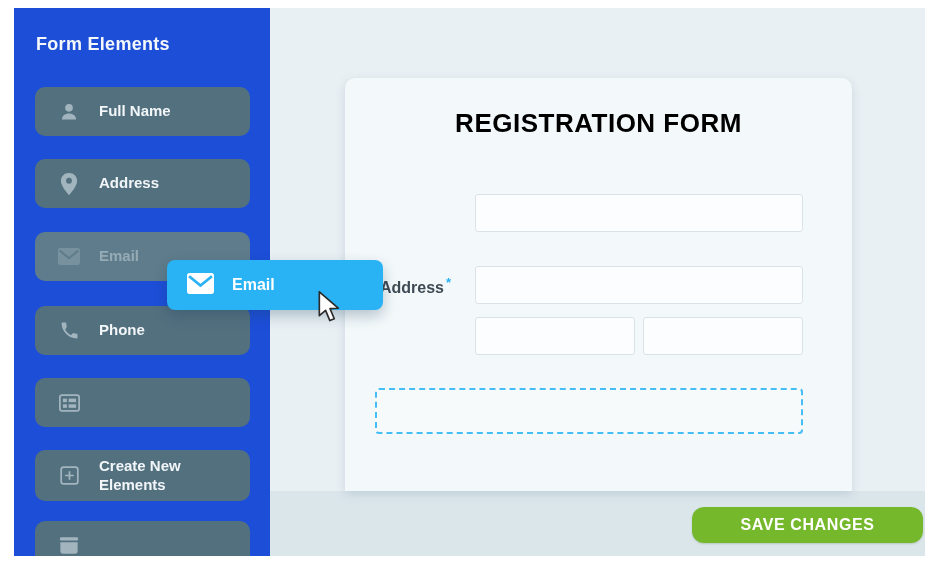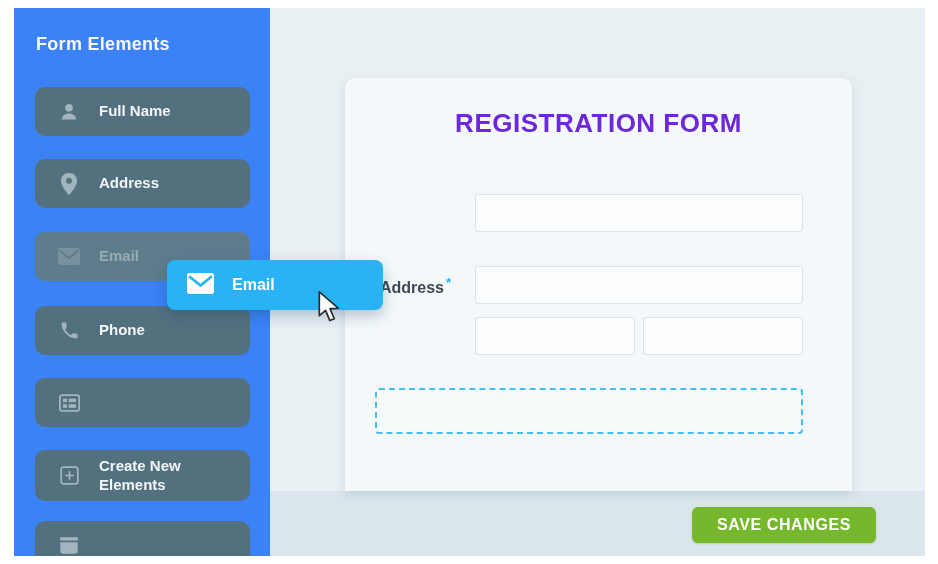--- a/index.html
+++ b/index.html
@@ -1,45 +1,45 @@
 <!DOCTYPE html>
 <html><head>
 <meta charset="utf-8">
 <style>
   html,body{margin:0;padding:0;background:#ffffff;}
   *{box-sizing:border-box;font-family:"Liberation Sans","DejaVu Sans",sans-serif;}
   .stage{position:relative;width:938px;height:564px;background:#ffffff;overflow:hidden;}
 
   
   .sidebar{position:absolute;left:14px;top:8px;width:256px;height:548px;
-    background:#3b82f6;overflow:hidden;}
+    background:#1d4ed8;overflow:hidden;}
   .sidebar h2{position:absolute;left:22px;top:26px;margin:0;font-size:18px;
     font-weight:700;color:#f4f8fa;letter-spacing:.3px;}
   .side-item{position:absolute;left:21px;width:215px;height:49px;background:#53707f;
     border-radius:10px;display:flex;align-items:center;padding-left:22px;cursor:pointer;}
   .side-item .icn{width:24px;height:22px;display:flex;align-items:center;
     justify-content:center;color:#a2b5bf;flex:0 0 24px;}
   .side-item .lbl{margin-left:18px;color:#f2f6f8;font-size:15px;font-weight:700;
     line-height:1.25;width:140px;}
   .side-item.ghost{background:#5e7c8b;}
   .side-item.ghost .icn,.side-item.ghost .lbl{opacity:.38;}
   .p1{top:79px}.p2{top:151px}.p3{top:224px}.p4{top:298px}.p5{top:370px}
   .p6{top:442px;height:51px}.p7{top:513px}
 
   
   .main{position:absolute;left:270px;top:8px;width:655px;height:548px;background:#e9f0f4;}
   .footerbar{position:absolute;left:0;top:483px;width:655px;height:65px;background:#dbe6eb;}
-  .save-btn{position:absolute;left:422px;top:16px;width:184px;height:36px;
-    background:#76b82c;border:none;border-radius:6px;color:#ffffff;font-size:16px;
+  .save-btn{position:absolute;left:422px;top:16px;width:231px;height:36px;
+    background:#76b82c;border:none;border-radius:12px;color:#ffffff;font-size:16px;
     font-weight:700;letter-spacing:.6px;cursor:pointer;box-shadow:0 1px 2px rgba(70,110,60,.25);}
 
   .card{position:absolute;left:75px;top:70px;width:507px;height:413px;background:#f3f8fa;
     border-radius:10px 10px 0 0;box-shadow:0 3px 10px rgba(110,140,160,.25);}
   .card h1{position:absolute;left:0;top:30px;width:100%;margin:0;text-align:center;
-    font-size:26px;font-weight:800;color:#6d28d9;letter-spacing:.5px;}
+    font-size:26px;font-weight:800;color:#000000;letter-spacing:.5px;}
 
   .flabel{position:absolute;left:10px;width:96px;text-align:right;font-size:16px;
     font-weight:700;color:#3e4a54;}
   .flabel .req{color:#29b2f4;font-size:13px;vertical-align:super;margin-left:2px;font-weight:700;}
   .lab1{top:125px}.lab2{top:197px}
   .finput{position:absolute;height:38px;background:#fcfdfe;border:1px solid #dbe3e8;
     border-radius:3px;padding:0 10px;font-size:15px;color:#3e4a54;outline:none;}
   .in-full{left:130px;width:328px;}
   .in1{top:116px}.in2{top:188px}
   .in-half1{left:130px;width:160px;top:239px;}

